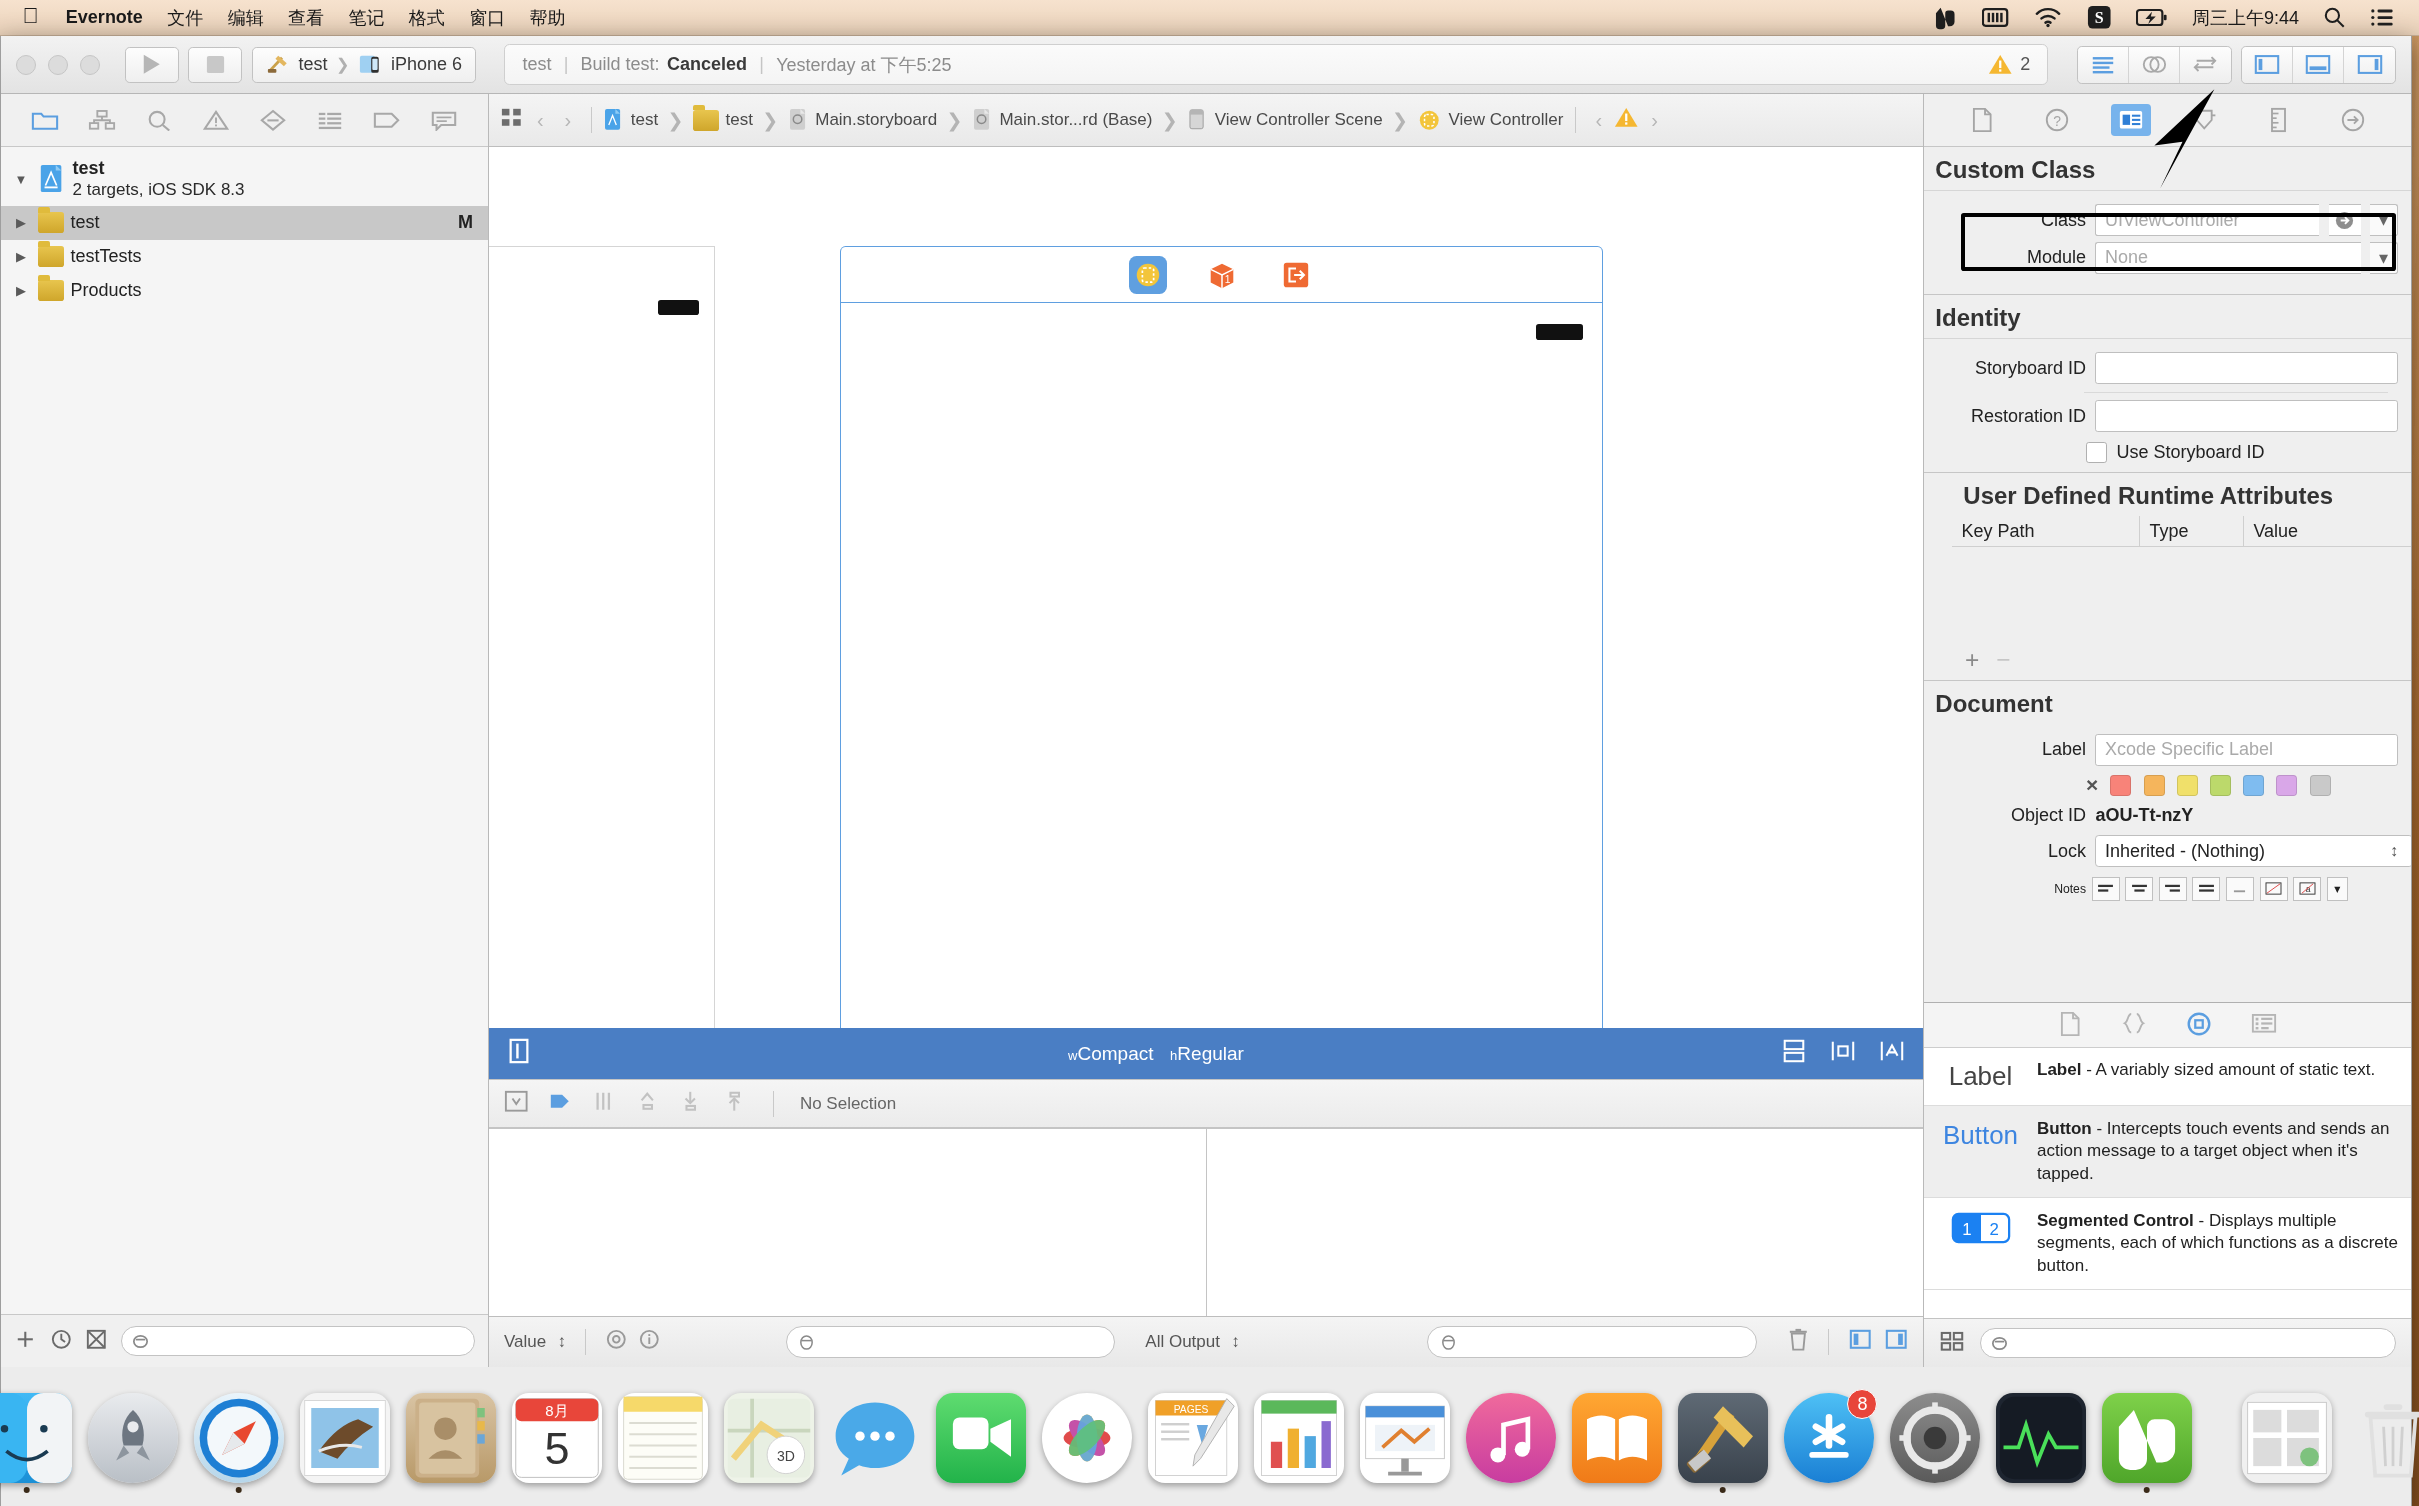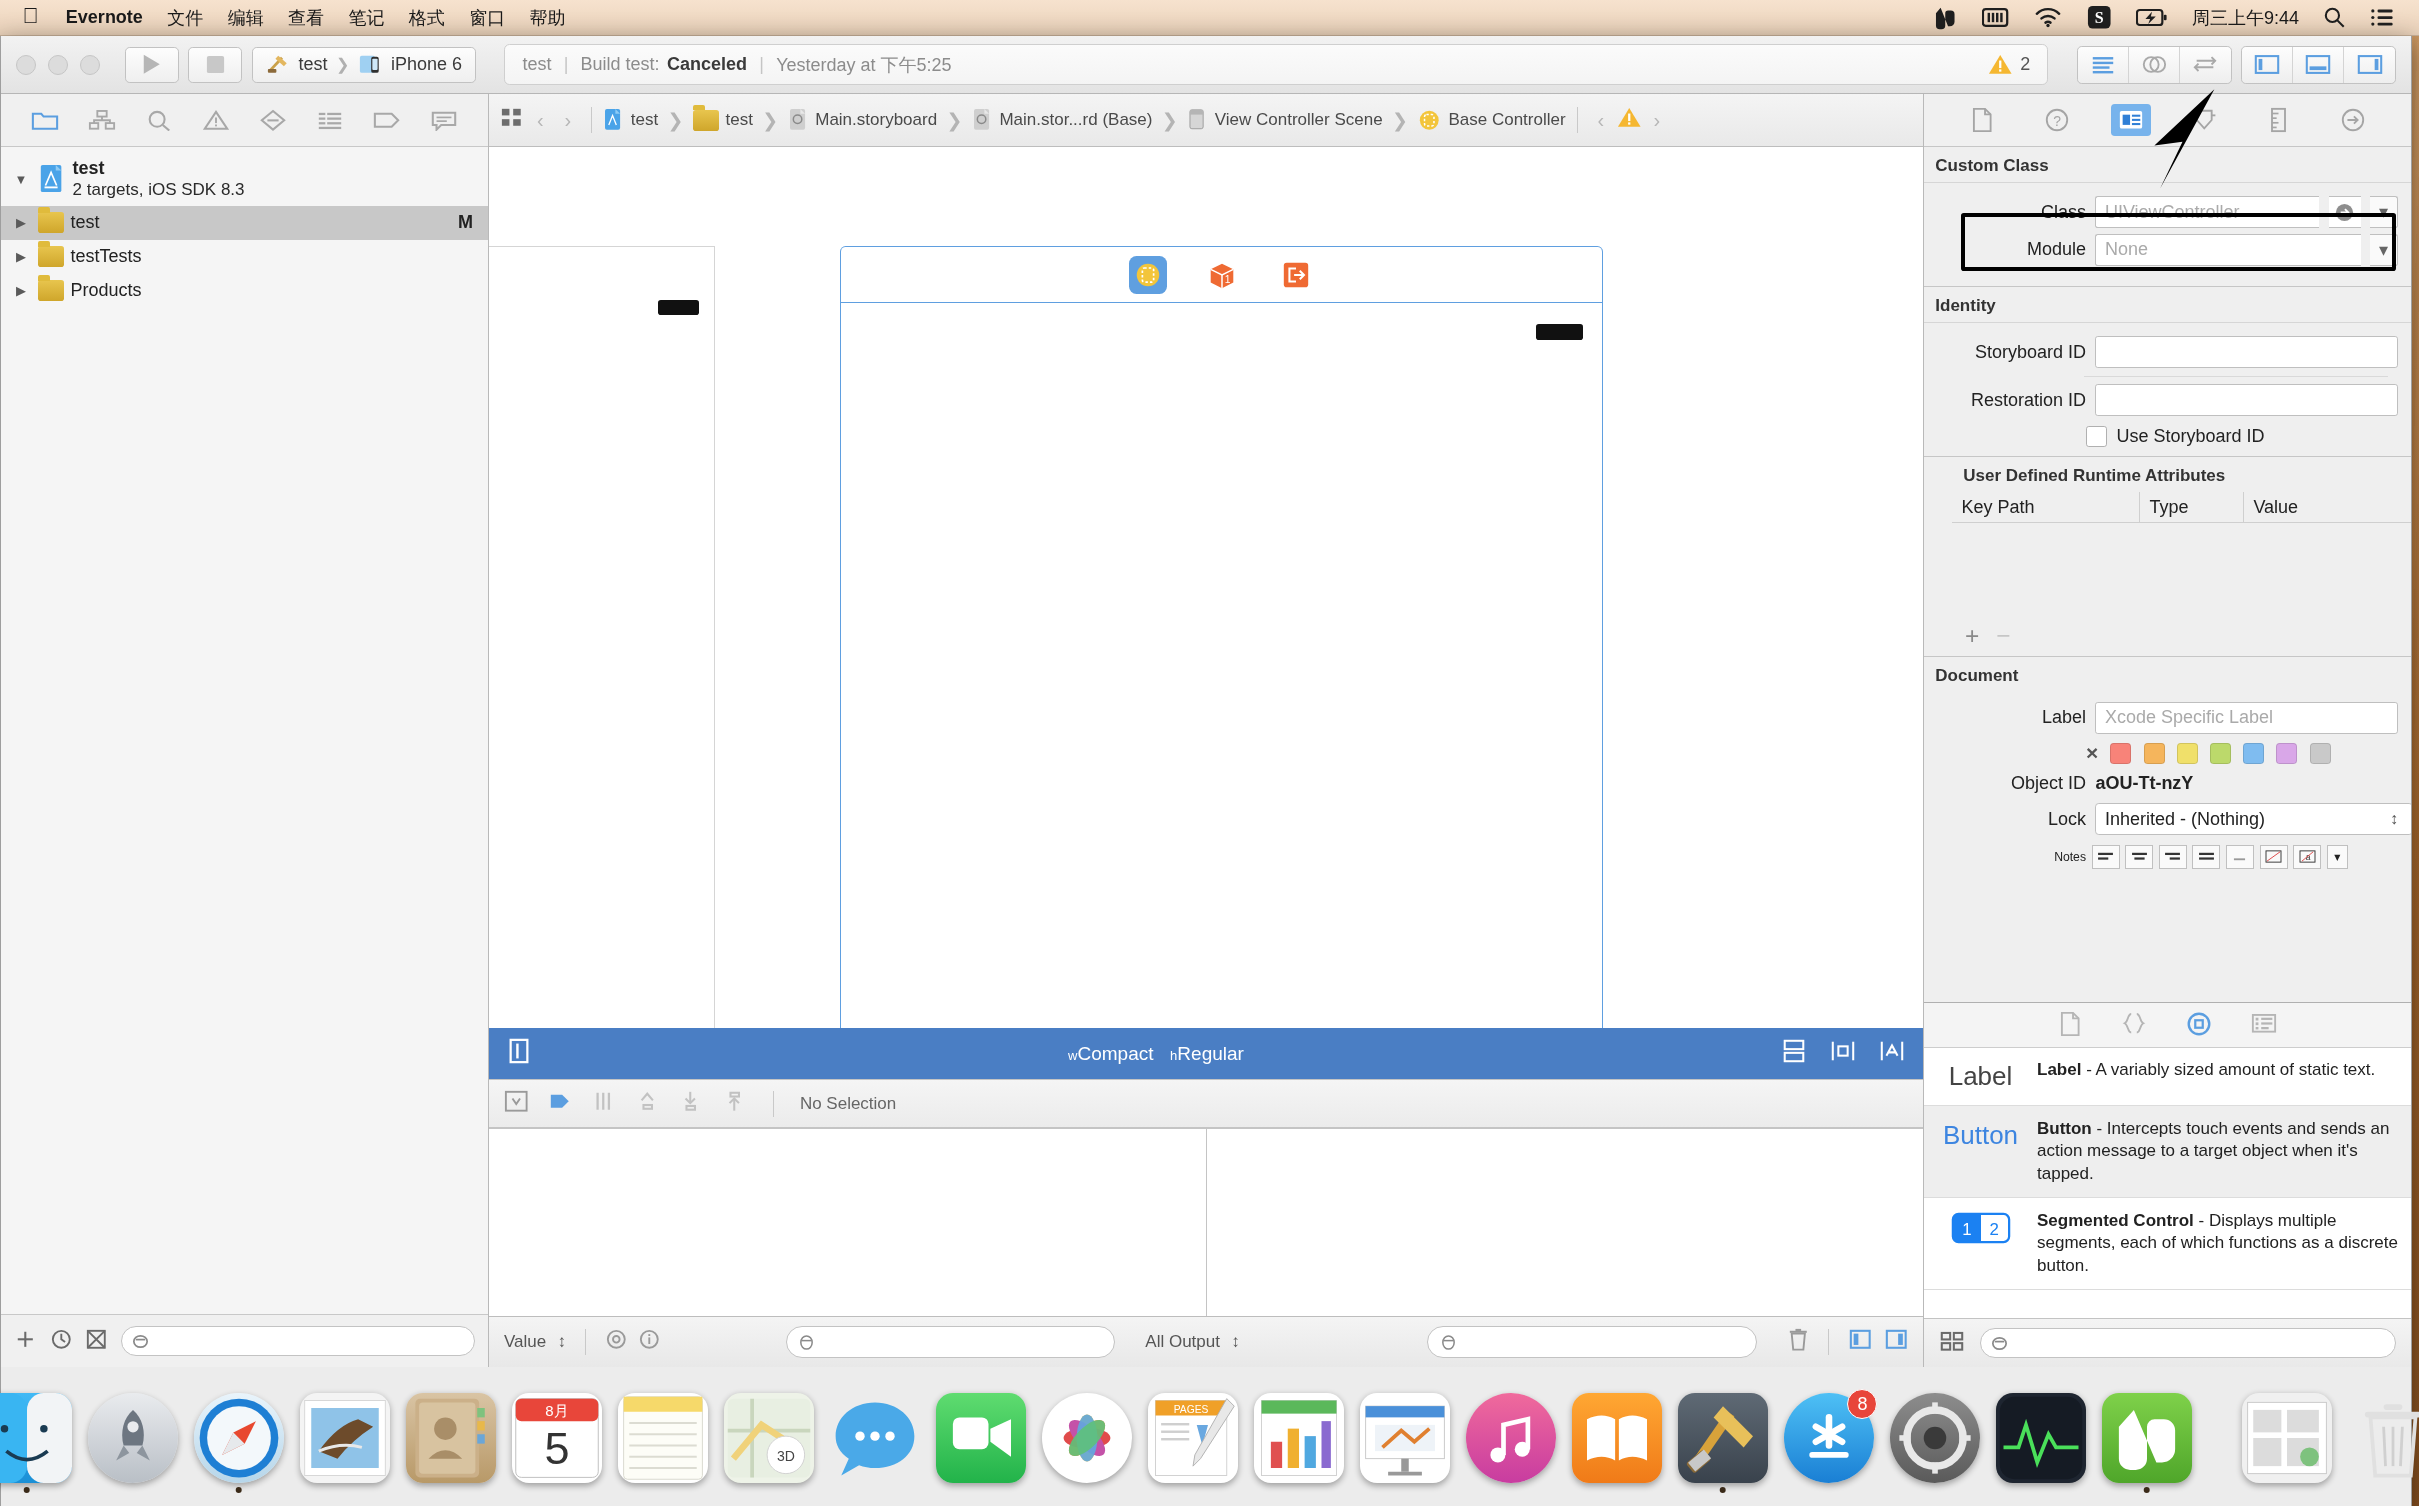--- a/index.html
+++ b/index.html
@@ -125,21 +125,21 @@
   .rndbox { height:32px; border:0.9px solid #c3c3c3; border-radius:16px; background:#fff;
     display:flex; align-items:center; padding:0 11.3px; }
   
   #inspector { width:488px; background:#efefef; border-left:0.9px solid #b9b9b9;
     display:flex; flex-direction:column; }
   #insp-tabs { height:53px; display:flex; align-items:center; justify-content:center; gap:34px;
     border-bottom:0.9px solid #c6c6c6; background:#f0f0f0; position:relative; }
   #insp-tabs > div { width:40px; height:32px; display:flex; align-items:center; justify-content:center; border-radius:3.8px; }
   #insp-tabs > div.sel { background:#77b3ec; }
   #insp-scroll { flex:1; overflow:hidden; }
-  .sec-head { padding:8.5px 11.3px 6.6px; font-weight:bold; font-size:17px; color:#333;
+  .sec-head { padding:8.5px 11.3px 6.6px; font-weight:bold; font-size:24px; color:#333;
     border-bottom:0.9px solid #d6d6d6; background:#efefef; }
   .frow { display:flex; align-items:center; padding:5.6px 13px; gap:9.4px; font-size:18px; color:#333; }
   .flabel { width:149px; text-align:right; color:#222; flex:none; }
   .finput { flex:1; height:32px; border:0.9px solid #bfbfbf; background:#fff; border-radius:2.8px;
     display:flex; align-items:center; padding:0 8.5px; color:#aaa; font-size:18px; }
   .fstep { width:28px; height:32px; border:0.9px solid #bfbfbf; border-left:none; background:#fafafa;
     border-radius:0 2.8px 2.8px 0; display:flex; align-items:center; justify-content:center; color:#666; }
   .hdiv { height:0.9px; background:#d9d9d9; margin:1.9px 22.6px 1.9px 160px; }
   .cbrow { display:flex; align-items:center; gap:9.4px; padding:3.8px 13px 9.4px 162px; font-size:18px; }
   .cbox { width:21px; height:21px; border:0.9px solid #b0b0b0; background:#fff; border-radius:2.8px; }
@@ -540,21 +540,21 @@
               <rect x="3" y="2" width="14" height="5" fill="#b5b5b5"></rect>
             </svg>
           <span>View Controller Scene</span>
         </span>
         <span class="crumb-sep">❯</span>
         <span class="crumb">
           <svg width="24.5" height="24.5" viewBox="0 0 26 26">
               <circle cx="13" cy="13" r="10" fill="#f3c53b"></circle>
               <rect x="8" y="7" width="10" height="12" rx="2" fill="none" stroke="#fff" stroke-width="1.6" stroke-dasharray="2.5 2"></rect>
             </svg>
-          <span>Base Controller</span>
+          <span>View Controller</span>
         </span>
         <span class="vbar"></span>
         <span class="navarrow">‹</span>
         <span>
           <svg width="24.5" height="22.6" viewBox="0 0 26 24">
               <path d="M13 2 L25 22 H1 z" fill="#f5b731"></path>
               <rect x="11.8" y="8" width="2.4" height="8" fill="#fff"></rect>
               <rect x="11.8" y="17.4" width="2.4" height="2.4" fill="#fff"></rect>
             </svg>
         </span>

